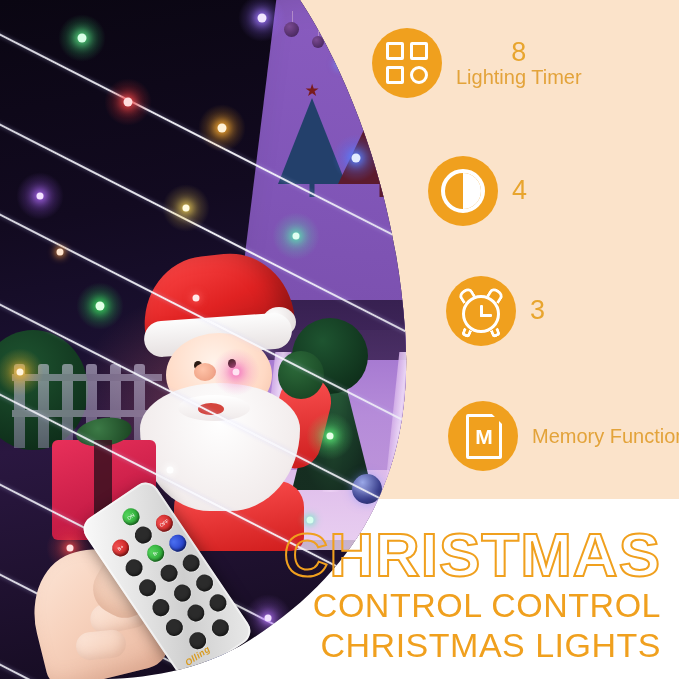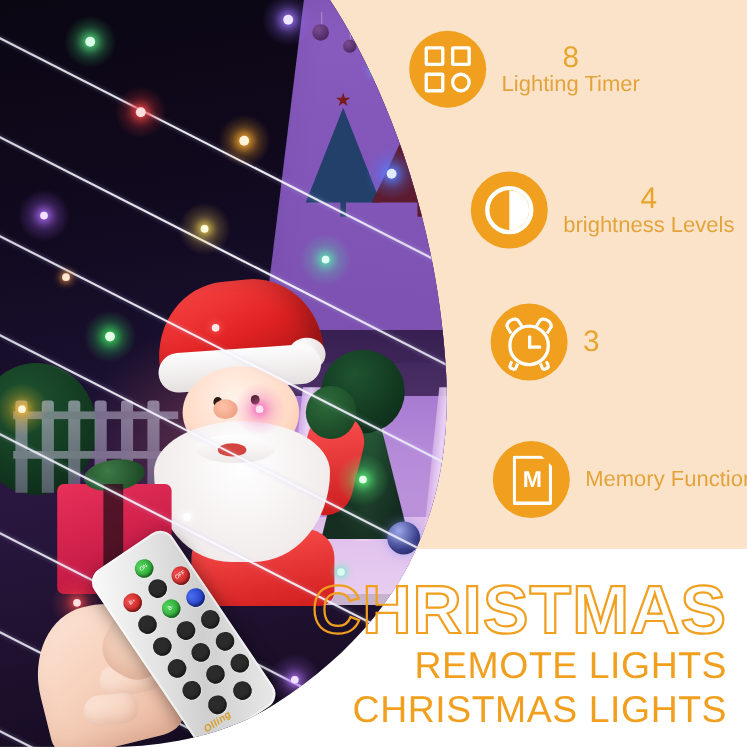--- a/index.html
+++ b/index.html
@@ -477,21 +477,20 @@
   </div>
 
   <div class="feature" style="left:428px; top:156px;">
     <div class="fcircle">
       <div class="ico-contrast">
           <b></b>
         </div>
     </div>
     <div class="ftext">
       <span class="fnum">4</span>
-      <span class="flabel">brightness Levels</span>
     </div>
   </div>
 
   <div class="feature" style="left:446px; top:276px;">
     <div class="fcircle">
       <div class="ico-clock">
         <div class="bell" style="left:1px;  transform:rotate(-32deg);"></div>
         <div class="bell" style="right:1px; transform:rotate(32deg);"></div>
         <div class="leg" style="left:4px;  transform:rotate(22deg);"></div>
         <div class="leg" style="right:4px; transform:rotate(-22deg);"></div>
@@ -511,17 +510,17 @@
           <span>M</span>
         </div>
     </div>
     <div class="ftext">
       <span class="flabel">Memory Function</span>
     </div>
   </div>
 
   <div class="headline">
     <div class="h-upgraded">CHRISTMAS</div>
-    <div class="h-line">REMOTE LIGHTS</div>
+    <div class="h-line">CONTROL CONTROL</div>
     <div class="h-line">CHRISTMAS LIGHTS</div>
   </div>
 
 </div>
 
 </body></html>

